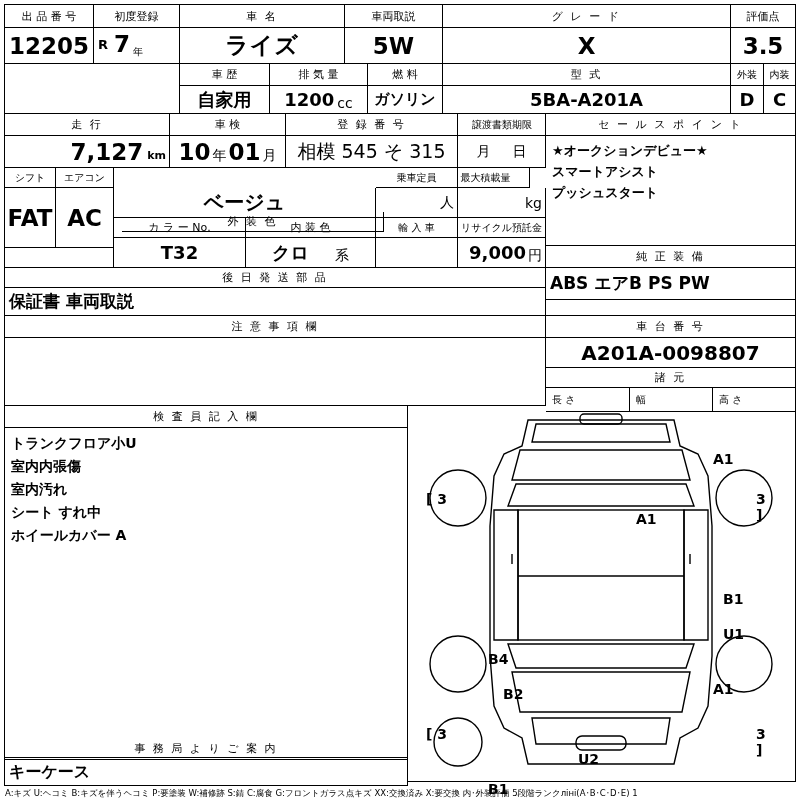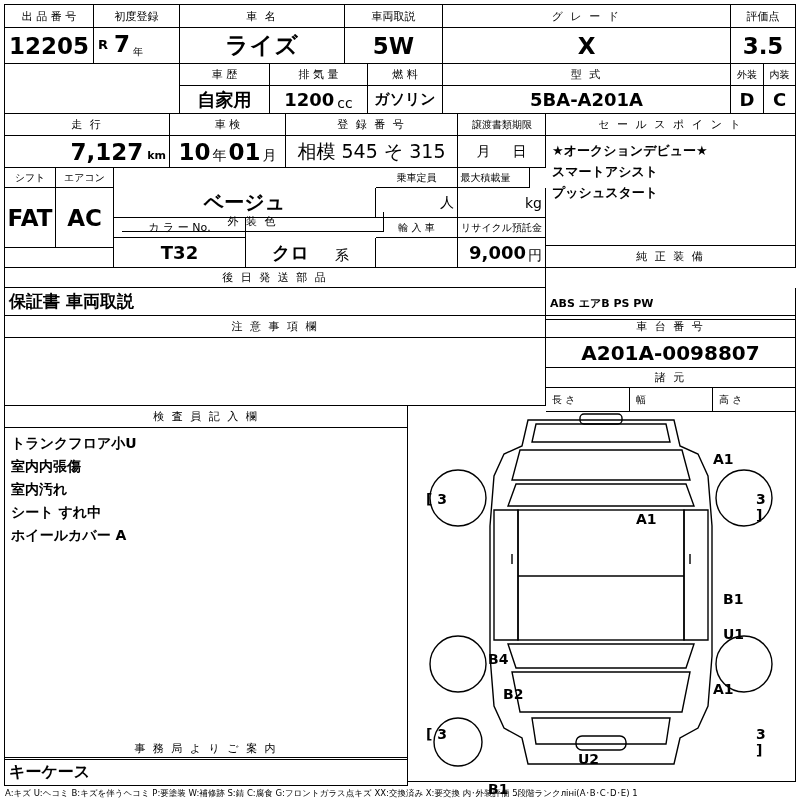--- a/index.html
+++ b/index.html
@@ -125,41 +125,42 @@
   <div class="bx val right" style="left:376px;top:188px;width:82px;height:30px;border-top:none;border-left:none;">
     <span class="unit">人</span>
   </div>
 
   <div class="bx lbl tiny" style="left:442px;top:168px;width:88px;height:20px;border-top:none;border-left:none;">最大積載量</div>
   <div class="bx val right" style="left:458px;top:188px;width:88px;height:30px;border-top:none;border-left:none;">
     <span class="unit">kg</span>
   </div>
 
   <div class="bx lbl" style="left:114px;top:218px;width:132px;height:20px;border-top:none;border-left:none;">カ ラ ー No.</div>
+  <div class="bx lbl" style="left:246px;top:218px;width:130px;height:20px;border-top:none;border-left:none;">内 装 色</div>
   <div class="bx lbl tiny" style="left:376px;top:218px;width:82px;height:20px;border-top:none;border-left:none;">輸 入 車</div>
   <div class="bx lbl tiny" style="left:458px;top:218px;width:88px;height:20px;border-top:none;border-left:none;">リサイクル預託金</div>
 
   <div class="bx val mid" style="left:114px;top:238px;width:132px;height:30px;border-top:none;border-left:none;">T32</div>
   <div class="bx val" style="left:246px;top:238px;width:130px;height:30px;border-top:none;border-left:none;">
     <span class="mid">クロ</span>
     <span class="unit" style="margin-left:26px;margin-top:6px;">系</span>
   </div>
   <div class="bx" style="left:376px;top:238px;width:82px;height:30px;border-top:none;border-left:none;"></div>
   <div class="bx val right" style="left:458px;top:238px;width:88px;height:30px;border-top:none;border-left:none;">
     <span class="mid">9,000</span>
       <span class="unit" style="margin-left:2px;margin-top:6px;">円</span>
   </div>
 
   <div class="bx" style="left:4px;top:248px;width:110px;height:20px;border-top:none;"></div>
 
   <div class="bx lbl lsp" style="left:4px;top:268px;width:542px;height:20px;border-top:none;">後 日 発 送 部 品</div>
   <div class="bx val left" style="left:4px;top:288px;width:542px;height:28px;border-top:none;font-size:17px;font-weight:bold;">保証書 車両取説</div>
 
   <div class="bx lbl lsp" style="left:546px;top:246px;width:250px;height:22px;border-top:none;border-left:none;">純 正 装 備</div>
-  <div class="bx val left" style="left:546px;top:268px;width:250px;height:32px;border-top:none;border-left:none;font-size:11px;font-weight:bold;margin-top:20px;">ABS エアB PS PW</div>
+  <div class="bx val left" style="left:546px;top:268px;width:250px;height:32px;border-top:none;border-left:none;font-size:17px;font-weight:bold;">ABS エアB PS PW</div>
 
   <div class="bx lbl lsp" style="left:4px;top:316px;width:542px;height:22px;border-top:none;">注 意 事 項 欄</div>
   <div class="bx" style="left:4px;top:338px;width:542px;height:68px;border-top:none;"></div>
 
   <div class="bx" style="left:546px;top:300px;width:250px;height:16px;border-top:none;border-left:none;"></div>
   <div class="bx lbl lsp" style="left:546px;top:316px;width:250px;height:22px;border-top:none;border-left:none;">車 台 番 号</div>
   <div class="bx val" style="left:546px;top:338px;width:250px;height:30px;border-top:none;border-left:none;font-size:20px;font-weight:bold;">A201A-0098807</div>
   <div class="bx lbl lsp" style="left:546px;top:368px;width:250px;height:20px;border-top:none;border-left:none;">諸 元</div>
   <div class="bx lbl tiny left" style="left:546px;top:388px;width:84px;height:24px;border-top:none;border-left:none;justify-content:flex-start;padding-left:6px;">長 さ</div>
   <div class="bx lbl tiny left" style="left:630px;top:388px;width:83px;height:24px;border-top:none;border-left:none;justify-content:flex-start;padding-left:6px;">幅</div>

